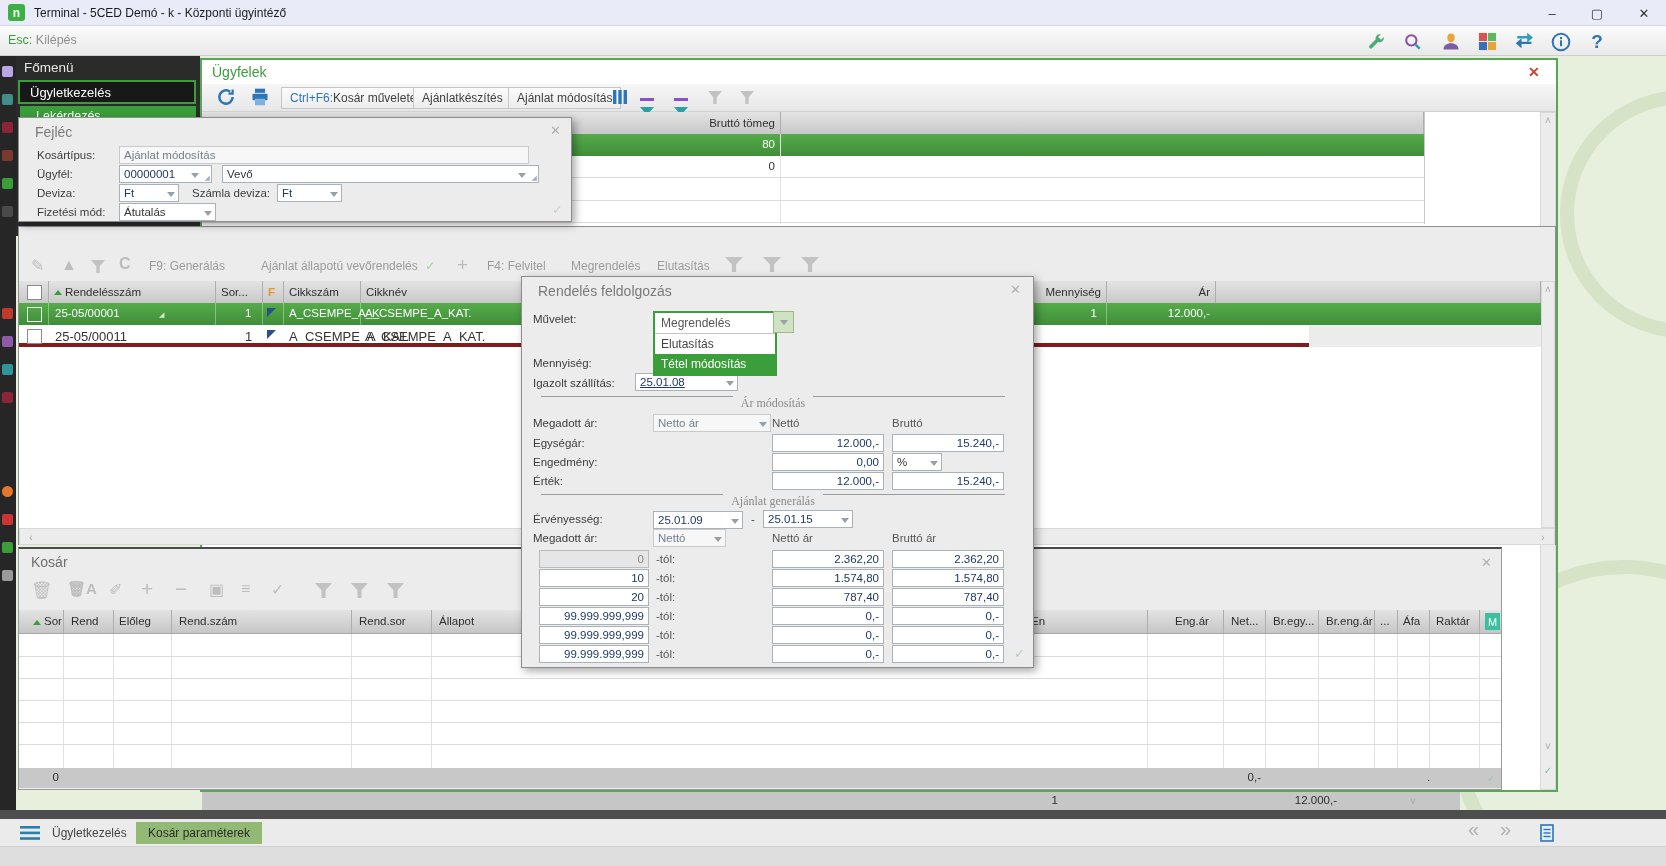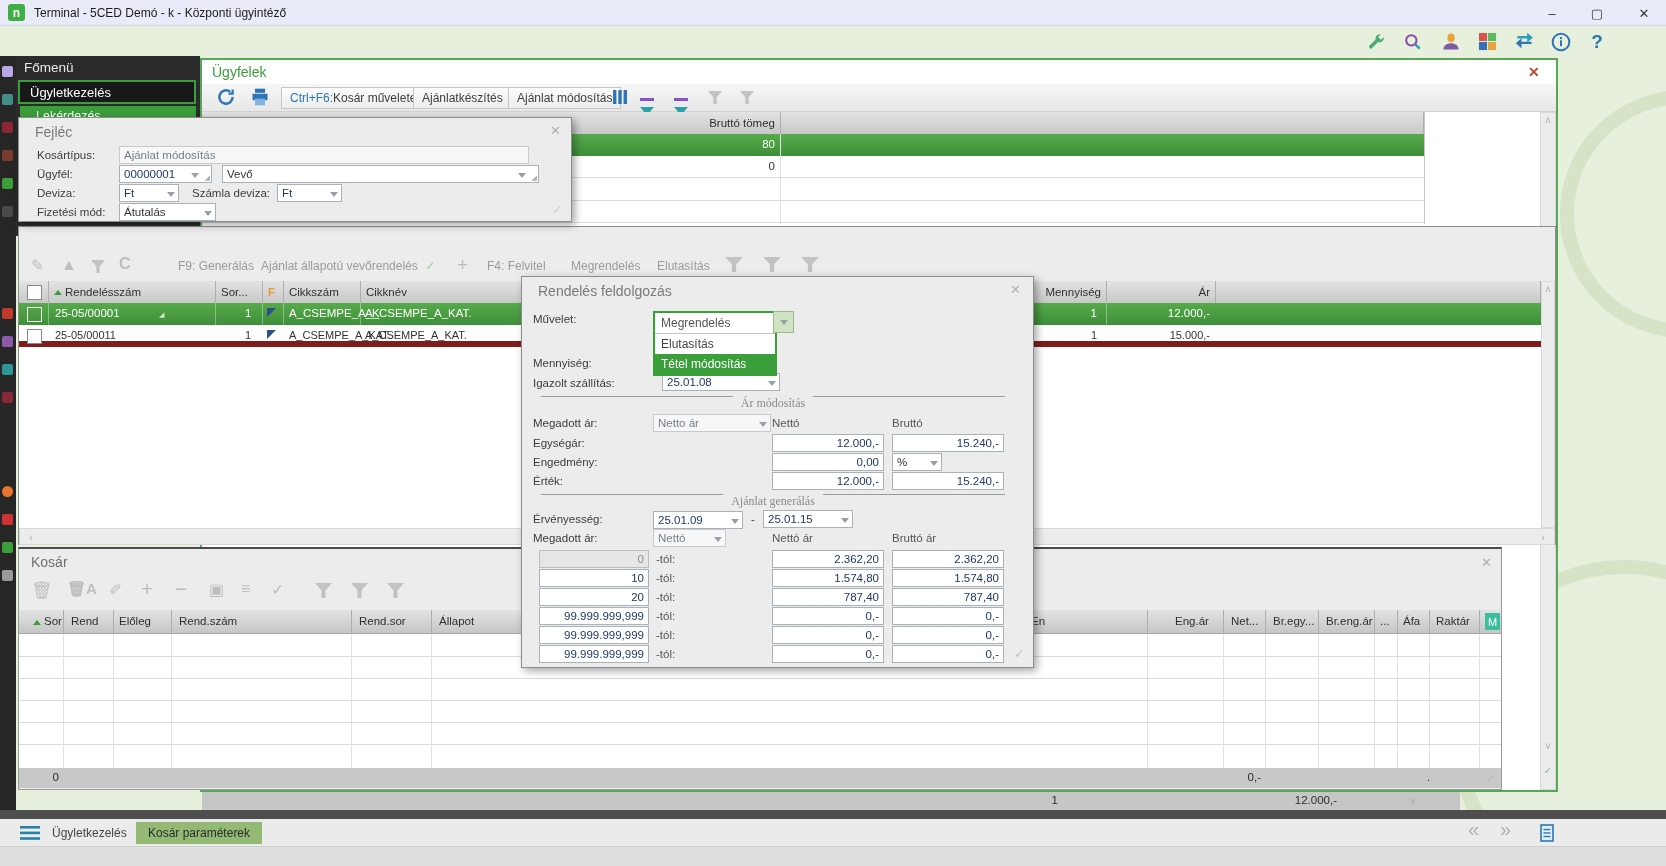--- a/index.html
+++ b/index.html
@@ -95,20 +95,26 @@
   <div class="deco" style="left:1560px;top:90px;width:220px;height:220px;"></div>
 
   <div id="titlebar" class="abs">
     <div id="applogo">n</div>
     <span>Terminal - 5CED Demó - k - Központi ügyintéző</span>
   </div>
   <div class="winbtn" style="left:1537px;">–</div>
   <div class="winbtn" style="left:1582px;">▢</div>
   <div class="winbtn" style="left:1629px;">✕</div>
 
+  <div id="menubar" class="abs">
+    <div class="esc">
+      <span class="greenkey">Esc:</span>
+      <span class="graytxt">Kilépés</span>
+    </div>
+  </div>
   <div class="traybtn" style="left:1361px;">
     <svg width="20" height="20" viewBox="0 0 24 24" fill="#4cab73">
         <path d="M21.5 7.2a5.2 5.2 0 0 1-7 4.9L7.3 19.3a2.1 2.1 0 1 1-3-3l7.2-7.2a5.2 5.2 0 0 1 6.3-6.3L14.6 6l3.4 3.4 3.2-3.2c.2.3.3.6.3 1z"></path>
       </svg>
   </div>
   <div class="traybtn" style="left:1398px;">
     <svg width="20" height="20" viewBox="0 0 24 24">
         <circle cx="10" cy="10" r="6.2" fill="none" stroke="#8a4fa8" stroke-width="2.4"></circle>
         <line x1="14.8" y1="14.8" x2="20" y2="20" stroke="#2aa0a8" stroke-width="3"></line>
       </svg>
@@ -239,21 +245,21 @@
     <div class="abs scrollarrow" style="right:40px;top:2px;width:14px;height:14px;">˅</div>
   </div>
 
   <div id="p-rendeles" class="abs">
 
     <div class="abs" style="left:0;top:24px;width:1536px;height:30px;background:#ececec;">
       <span class="gicon" style="position:absolute;left:12px;top:5px;">✎</span>
       <span class="gicon" style="position:absolute;left:42px;top:5px;">▲</span>
       <span class="abs" style="left:72px;top:8px;"><span class="funnel gray"></span></span>
       <span class="gicon" style="position:absolute;left:100px;top:4px;font-weight:bold;">C</span>
-      <span class="abs dim" style="left:130px;top:8px;font-size:12px;margin-left:29px;">F9: Generálás</span>
+      <span class="abs dim" style="left:130px;top:8px;font-size:12px;">F9: Generálás</span>
       <span class="abs dim" style="left:242px;top:8px;font-size:12px;">
         <span>Ajánlat állapotú vevőrendelés</span>
         <span style="color:#9bd49b;margin-left:4px;">✓</span>
       </span>
       <span class="gicon" style="position:absolute;left:438px;top:3px;font-size:19px;">+</span>
       <span class="abs dim" style="left:468px;top:8px;font-size:12px;">F4: Felvitel</span>
       <span class="abs dim" style="left:552px;top:8px;font-size:12px;">Megrendelés</span>
       <span class="abs dim" style="left:638px;top:8px;font-size:12px;">Elutasítás</span>
       <span class="abs" style="left:706px;top:6px;"><span class="funnel gray" style="width:18px;height:15px;"></span></span>
       <span class="abs" style="left:744px;top:6px;"><span class="funnel gray" style="width:18px;height:15px;"></span></span>
@@ -299,21 +305,21 @@
       <span class="abs" style="right:331px;top:4px;">12.000,-</span>
       <span class="abs cellsep" style="left:29px;top:0;height:22px;"></span>
       <span class="abs cellsep" style="left:196px;top:0;height:22px;"></span>
       <span class="abs cellsep" style="left:243px;top:0;height:22px;"></span>
       <span class="abs cellsep" style="left:264px;top:0;height:22px;"></span>
       <span class="abs cellsep" style="left:341px;top:0;height:22px;"></span>
       <span class="abs cellsep" style="left:1003px;top:0;height:22px;"></span>
       <span class="abs cellsep" style="left:1087px;top:0;height:22px;"></span>
     </div>
 
-    <div class="abs" style="left:0;top:98px;width:1522px;height:22px;font-size:11px;color:#333;background:#fff;border-bottom:6px solid #7f1d1d;">
+    <div class="abs" style="left:0;top:98px;width:1290px;height:22px;font-size:13px;color:#333;background:#fff;border-bottom:4px solid #7f1d1d;">
       <span class="chk" style="left:8px;top:4px;"></span>
       <span class="abs" style="left:36px;top:4px;">25-05/00011</span>
       <span class="abs" style="left:226px;top:4px;">1</span>
       <span class="flagtri" style="left:248px;top:5px;"></span>
       <span class="abs" style="left:270px;top:4px;">A_CSEMPE_A_KAT.</span>
       <span class="abs" style="left:346px;top:4px;">A_CSEMPE_A_KAT.</span>
       <span class="abs" style="right:444px;top:4px;">1</span>
       <span class="abs" style="right:331px;top:4px;">15.000,-</span>
     </div>
 
@@ -443,21 +449,21 @@
     <span class="abs" style="right:8px;bottom:4px;color:#c3d6c3;font-size:13px;">✓</span>
   </div>
 
   <div id="dlg-feldolg" class="abs dlg">
     <div class="dlgtitle">Rendelés feldolgozás</div>
     <div class="dlgclose" style="right:12px;top:5px;">✕</div>
 
     <span class="lbl" style="left:11px;top:36px;">Művelet:</span>
     <span class="lbl" style="left:11px;top:80px;">Mennyiség:</span>
     <span class="lbl" style="left:11px;top:100px;">Igazolt szállítás:</span>
-    <div class="fld" style="left:140px;top:96px;width:118px;">
+    <div class="fld" style="left:113px;top:96px;width:103px;text-decoration:underline;">
       <span>25.01.08</span>
         <span class="darr"></span>
     </div>
 
     <div id="oplist">
       <div class="opitem first">Megrendelés</div>
       <div class="opitem">Elutasítás</div>
       <div class="opitem sel">Tétel módosítás</div>
     </div>
     <div id="opbtn">

